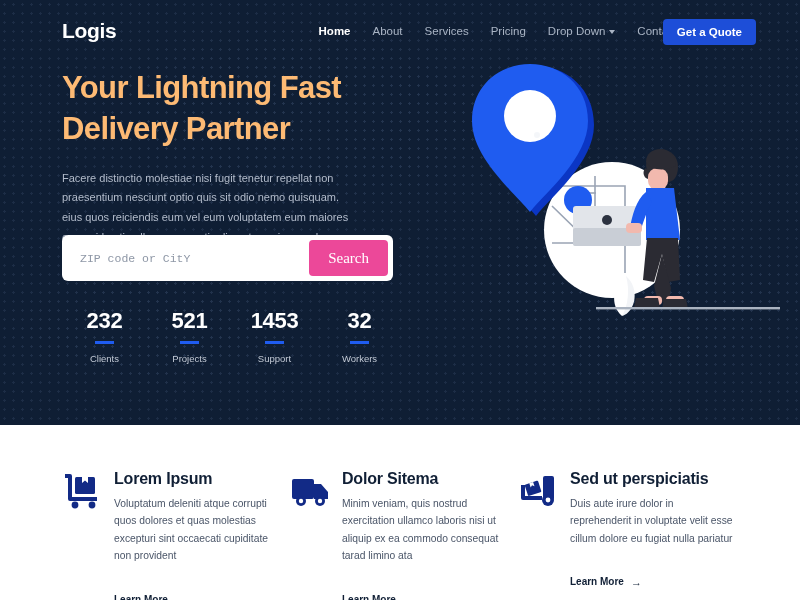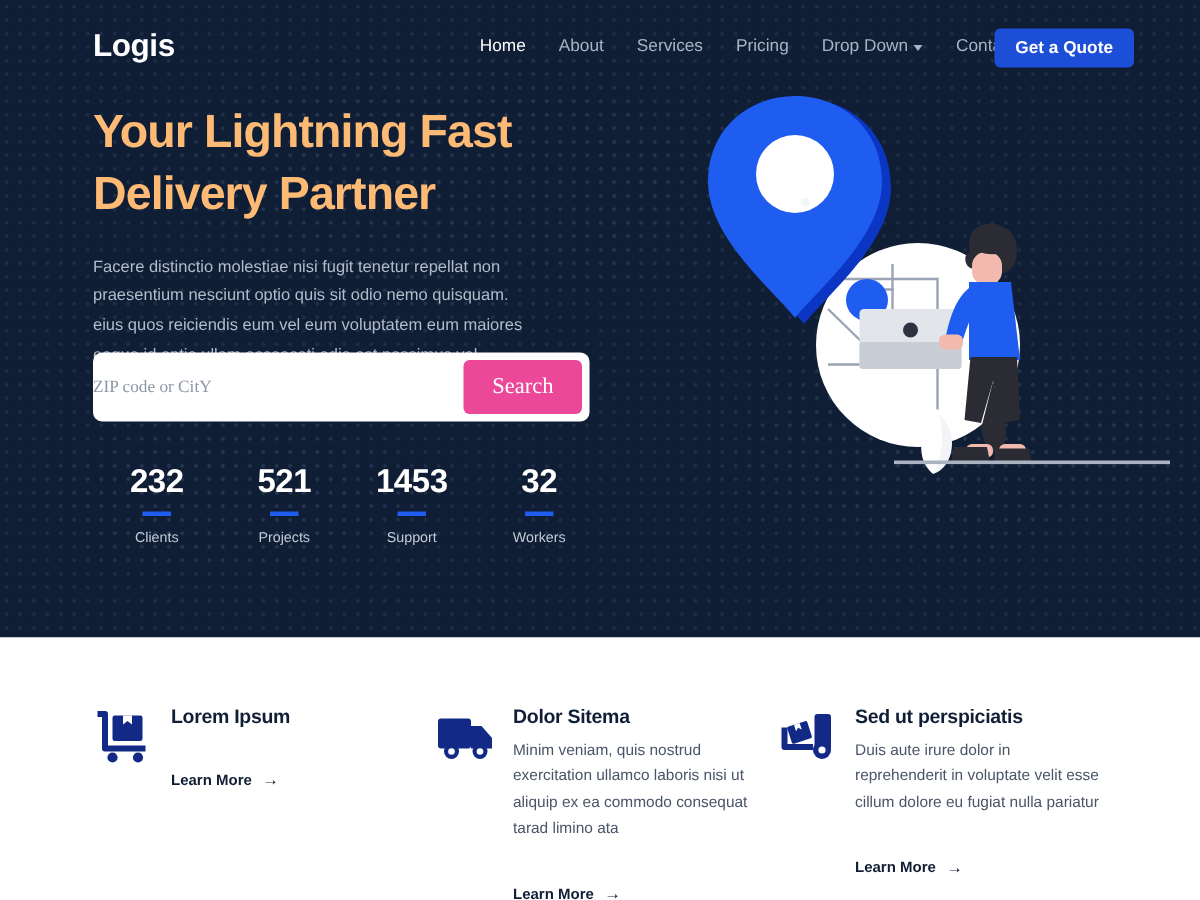--- a/index.html
+++ b/index.html
@@ -40,21 +40,21 @@
     color:#fff; font-size:21px; font-weight:bold; letter-spacing:-.3px;
   }
   .nav-links {
     position:absolute; right:112px; top:0; height:62px;
     display:flex; align-items:center; gap:0;
   }
   .nav-link {
     color:#a9b4c4; font-size:11.5px; padding:0 11px; white-space:nowrap;
     display:flex; align-items:center; gap:4px; cursor:pointer;
   }
-  .nav-link.active { color:#ffffff; font-weight:400; }
+  .nav-link.active { color:#ffffff; font-weight:700; }
   .chev {
     width:0;height:0;border-left:3.5px solid transparent;border-right:3.5px solid transparent;
     border-top:4px solid #a9b4c4; display:inline-block; margin-top:2px;
   }
   .quote-btn {
     position:absolute; right:44px; top:19px;
     background:#1d4ed8; color:#fff; font-size:11.5px; font-weight:600;
     padding:7px 14px; border-radius:4px; border:none; cursor:pointer;
     white-space:nowrap;
   }
@@ -69,21 +69,22 @@
     margin-top:19px; color:#b3bccb; font-size:11px; line-height:1.78; width:300px;
   }
 
   .search-wrap {
     position:absolute; left:62px; top:235px; width:331px; height:46px;
     background:#fff; border-radius:6px; z-index:5;
     display:flex; align-items:center; padding:0 5px 0 0;
   }
   .search-input {
     flex:1; border:none; outline:none; background:transparent;
-    font-family:Liberation Serif, serif; font-size:11.5px; color:#2a3548;
+    font-family:Liberation Mono, monospace; font-size:11.5px; color:#2a3548;
+    padding-left:18px;
   }
   .search-input::placeholder { color:#8e97a6; }
   .search-btn {
     background:#ec4899; color:#fff; border:none; border-radius:4px; cursor:pointer;
     font-family:Liberation Serif, serif; font-size:15px;
     height:36px; padding:0 19px;
   }
 
   
   .stats {
@@ -102,21 +103,21 @@
   .cards {
     position:absolute; left:0; top:425px; width:800px; height:175px;
     background:#fff;
   }
   .card { position:absolute; top:45px; width:215px; }
   .card.c1 { left:62px; }
   .card.c2 { left:290px; }
   .card.c3 { left:518px; }
   .card-icon { position:absolute; left:0; top:2px; width:42px; height:38px; }
   .card-body { margin-left:52px; }
-  .card-title { color:#101f35; font-size:13px; font-weight:bold; letter-spacing:-.2px; }
+  .card-title { color:#101f35; font-size:16px; font-weight:bold; letter-spacing:-.2px; }
   .card-text { margin-top:7px; color:#4a5568; font-size:10.3px; line-height:1.68; }
   .learn {
     margin-top:29px; color:#101f35; font-size:10px; font-weight:bold;
     display:inline-flex; align-items:center; gap:7px; cursor:pointer;
   }
   .arrow { font-size:11px; font-weight:normal; }
 </style>
 </head>
 <body>
 
@@ -232,20 +233,21 @@
     <div class="card c1">
       <svg class="card-icon" viewBox="0 0 42 38">
         <rect x="13" y="5" width="20" height="17" rx="1.5" fill="#122a86"></rect>
         <path d="M20 5 h6 v6 l-3 -2.4 l-3 2.4 z" fill="#ffffff"></path>
         <path d="M3 2 h5 a2 2 0 0 1 2 2 v21 h25 v4 H8 a2 2 0 0 1 -2 -2 V6 H3 z" fill="#122a86"></path>
         <circle cx="13" cy="33" r="3.4" fill="#122a86"></circle>
         <circle cx="30" cy="33" r="3.4" fill="#122a86"></circle>
       </svg>
       <div class="card-body">
         <div class="card-title">Lorem Ipsum</div>
+        <div class="card-text">Voluptatum deleniti atque corrupti quos dolores et quas molestias excepturi sint occaecati cupiditate non provident</div>
         <div class="learn">
           <span>Learn More</span>
           <span class="arrow">→</span>
         </div>
       </div>
     </div>
 
     <div class="card c2">
       <svg class="card-icon" viewBox="0 0 42 38">
         <rect x="2" y="7" width="22" height="20" rx="2" fill="#122a86"></rect>

